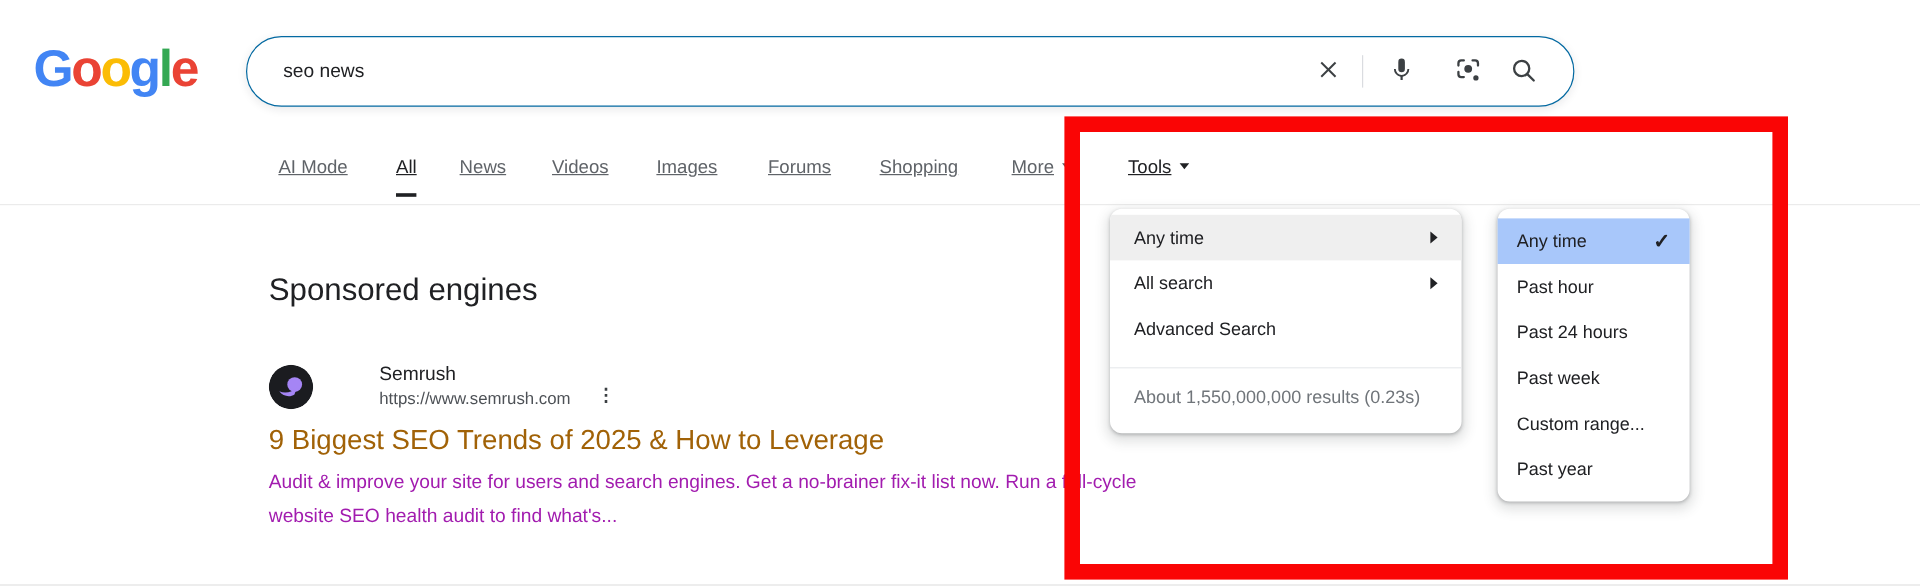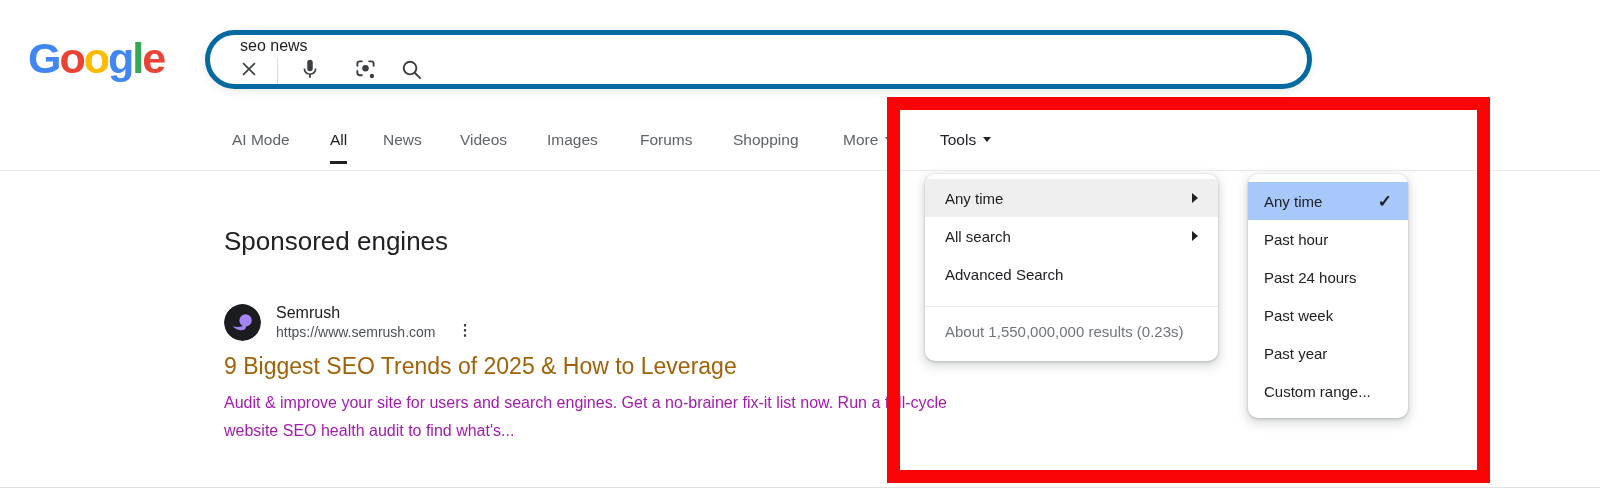--- a/index.html
+++ b/index.html
@@ -10,39 +10,39 @@
   }
   .abs{position:absolute;}
 
   
   .logo{left:28px;top:34px;font-size:43px;font-weight:700;letter-spacing:-2px;cursor:pointer;}
   .logo span{display:inline-block;}
 
   
   .search-pill{
     left:205px;top:30px;width:1107px;height:59px;box-sizing:border-box;
-    border:5px solid #0369a1;border-radius:30px;background:#fff;
+    border:1px solid #0369a1;border-radius:30px;background:#fff;
     box-shadow:0 2px 8px rgba(32,33,36,.10);
-    display:flex;padding:0 30px 0 28px;z-index:5;flex-direction:column;
+    display:flex;align-items:center;padding:0 30px 0 28px;z-index:5;
   }
   .query-input{
     border:none;outline:none;font-family:"Liberation Sans",sans-serif;
     font-size:16px;color:#202124;flex:1;background:transparent;
   }
   .pill-icons{display:flex;align-items:center;}
   .icon-btn{display:flex;align-items:center;justify-content:center;cursor:pointer;background:none;border:none;padding:0;}
   .clear-btn{margin-right:17px;}
   .pill-divider{width:1px;height:27px;background:#dadce0;margin-right:21px;}
   .mic-btn{margin-right:33px;}
   .lens-btn{margin-right:23px;}
 
   
   .tab{
     position:absolute;top:131px;font-size:15.5px;color:#5f6368;cursor:pointer;
-    padding-bottom:12px;white-space:nowrap;
+    padding-bottom:12px;white-space:nowrap;text-decoration:underline;
   }
   .tab.active{color:#202124;border-bottom:3px solid #202124;}
   .tab.dark{color:#202124;}
   .caret{
     display:inline-block;width:0;height:0;margin-left:7px;margin-bottom:2px;
     border-left:4px solid transparent;border-right:4px solid transparent;
     border-top:5px solid currentColor;vertical-align:middle;
   }
   .tabs-divider{left:0;right:0;top:170px;height:1px;background:#ebebeb;}
 
@@ -80,21 +80,21 @@
 
   
   .red-rect{
     left:887px;top:97px;width:603px;height:386px;box-sizing:border-box;
     border:13px solid #fa0505;z-index:40;pointer-events:none;
   }
 
   
   .sponsored-heading{left:224px;top:226px;font-size:26px;color:#202124;}
   .result{left:224px;top:303px;width:800px;}
-  .result-header{display:flex;align-items:center;}
+  .result-header{display:flex;align-items:center;gap:40px;}
   .favicon{width:37px;height:37px;border-radius:50%;margin-right:15px;flex:none;}
   .src-name{font-size:16px;color:#202124;line-height:20px;}
   .src-url-row{display:flex;font-size:14px;color:#4d5156;line-height:18px;}
   .dots{margin-left:22px;color:#3c4043;font-size:15px;font-weight:700;cursor:pointer;line-height:14px;}
   .result-title{margin-top:12px;font-size:23px;color:#a16207;cursor:pointer;white-space:nowrap;}
   .result-desc{margin-top:9px;font-size:16px;line-height:28px;color:#a21caf;}
   .result-desc b{font-weight:400;}
 
   .bottom-line{left:0;right:0;top:487px;height:1px;background:#e2e2e2;}
 </style>
@@ -186,24 +186,24 @@
   <div class="time-row">
       <span>Past hour</span>
     </div>
   <div class="time-row">
       <span>Past 24 hours</span>
     </div>
   <div class="time-row">
       <span>Past week</span>
     </div>
   <div class="time-row">
+      <span>Custom range...</span>
+    </div>
+  <div class="time-row">
       <span>Past year</span>
-    </div>
-  <div class="time-row">
-      <span>Custom range...</span>
     </div>
 </div>
 
 <div class="abs sponsored-heading">Sponsored engines</div>
 
 <div class="abs result">
   <div class="result-header">
     <svg class="favicon" viewBox="0 0 36 36">
       <circle cx="18" cy="18" r="18" fill="#1b1c20"></circle>
       <circle cx="21" cy="16" r="6" fill="#a585f5"></circle>

